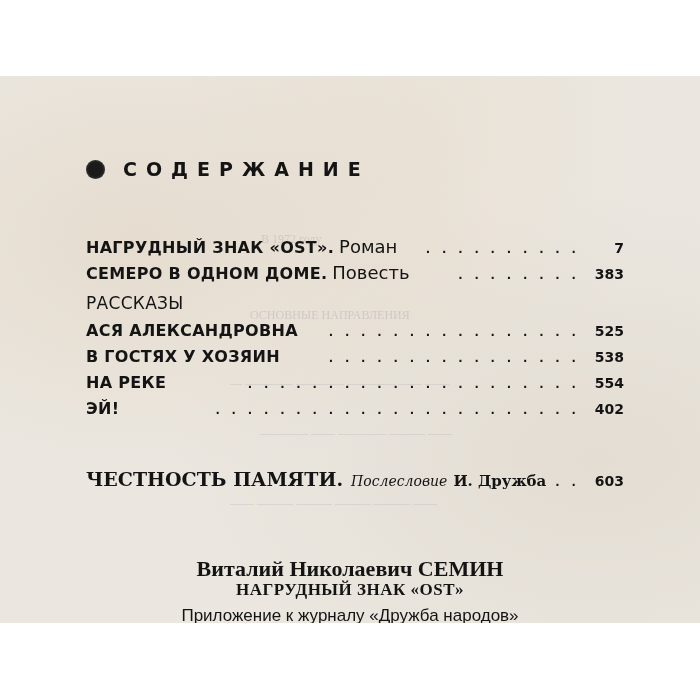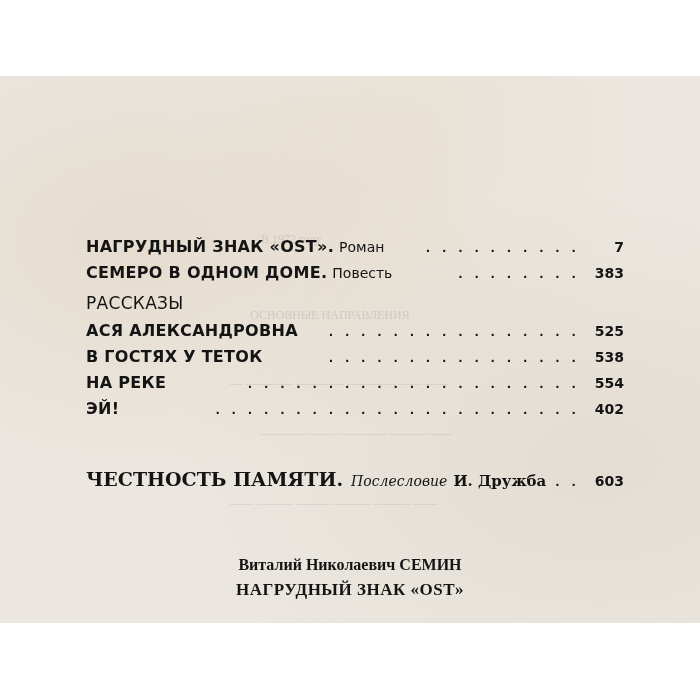--- a/index.html
+++ b/index.html
@@ -31,21 +31,21 @@
     .toc { position: absolute; left: 86px; top: 158px; width: 538px; }
     .row {
       display: flex; align-items: baseline; height: 26px; line-height: 26px;
       color: #141414; white-space: nowrap;
     }
     .row .title {
       font-family: "DejaVu Sans", sans-serif; font-weight: bold; font-size: 16px;
       letter-spacing: 0.3px;
     }
     .row .sub {
-      font-family: "DejaVu Sans", sans-serif; font-weight: normal; font-size: 14px; margin-left: 5px;
+      font-family: "DejaVu Sans", sans-serif; font-weight: normal; font-size: 18px; margin-left: 5px;
     }
     .row .dots {
       flex: 1; overflow: hidden; margin: 0 6px 0 10px; font-weight: bold; font-size: 14px;
       letter-spacing: 12.3px; text-align: right; direction: rtl;
     }
     .row .page {
       font-family: "DejaVu Sans", sans-serif; font-weight: bold; font-size: 14px; text-align: right;
       min-width: 30px;
     }
     .row.serif .title {
@@ -58,41 +58,45 @@
       font-family: "DejaVu Serif", serif; font-weight: bold; font-size: 15px; margin-left: 6px;
     }
     .section {
       height: 32px; line-height: 34px; font-family: "DejaVu Sans", sans-serif;
       font-size: 17px; color: #141414; letter-spacing: 0.3px;
     }
     .colophon {
       position: absolute; left: 0; width: 700px; text-align: center;
       font-family: "Liberation Serif", serif; font-weight: bold; color: #141414;
     }
-    .colophon.l1 { top: 480px; font-size: 16px; }
+    .colophon.l1 { top: 480px; font-size: 22px; }
     .colophon.l2 { top: 504px; font-size: 17px; letter-spacing: 0.5px; }
     .colophon.l3 {
       top: 530px; font-family: "Liberation Sans", sans-serif; font-weight: normal; font-size: 17px;
     }
     .bleed {
       position: absolute; color: rgba(120,120,140,0.22); font-family: "Liberation Serif", serif;
       font-size: 12px; white-space: nowrap;
     }
   </style>
 </head>
 <body>
 
 <div class="paper">
 
   <div class="bleed" style="left:261px;top:156px;">В 1972 году</div>
   <div class="bleed" style="left:250px;top:232px;">ОСНОВНЫЕ НАПРАВЛЕНИЯ</div>
   <div class="bleed" style="left:230px;top:300px;">— ———— ———— ———— —— ——</div>
   <div class="bleed" style="left:260px;top:350px;">———— —— ———— ——— ——</div>
   <div class="bleed" style="left:230px;top:420px;">—— ——— ——— ——— ——— ——</div>
 
+  <div class="heading">
+    <span class="bullet"></span>
+    <span class="heading-text">СОДЕРЖАНИЕ</span>
+  </div>
 
   <div class="toc">
     <div class="row">
       <span class="title">НАГРУДНЫЙ ЗНАК «OST».</span>
       <span class="sub">Роман</span>
       <span class="dots">..........</span>
       <span class="page">7</span>
     </div>
     <div class="row">
       <span class="title">СЕМЕРО В ОДНОМ ДОМЕ.</span>
@@ -102,21 +106,21 @@
     </div>
 
     <div class="section">РАССКАЗЫ</div>
 
     <div class="row">
       <span class="title">АСЯ АЛЕКСАНДРОВНА</span>
       <span class="dots">................</span>
       <span class="page">525</span>
     </div>
     <div class="row">
-      <span class="title">В ГОСТЯХ У ТЕТОК</span>
+      <span class="title">В ГОСТЯХ У ХОЗЯИН</span>
       <span class="dots">................</span>
       <span class="page">538</span>
     </div>
     <div class="row">
       <span class="title">НА РЕКЕ</span>
       <span class="dots">.....................</span>
       <span class="page">554</span>
     </div>
     <div class="row">
       <span class="title">ЭЙ!</span>
@@ -128,13 +132,14 @@
       <span class="title">ЧЕСТНОСТЬ ПАМЯТИ.</span>
       <span class="sub-italic">Послесловие</span>
       <span class="author">И. Дружба</span>
       <span class="dots">...</span>
       <span class="page">603</span>
     </div>
   </div>
 
   <div class="colophon l1">Виталий Николаевич СЕМИН</div>
   <div class="colophon l2">НАГРУДНЫЙ ЗНАК «OST»</div>
+  <div class="colophon l3">Приложение к журналу «Дружба народов»</div>
 </div>
 
 </body></html>

